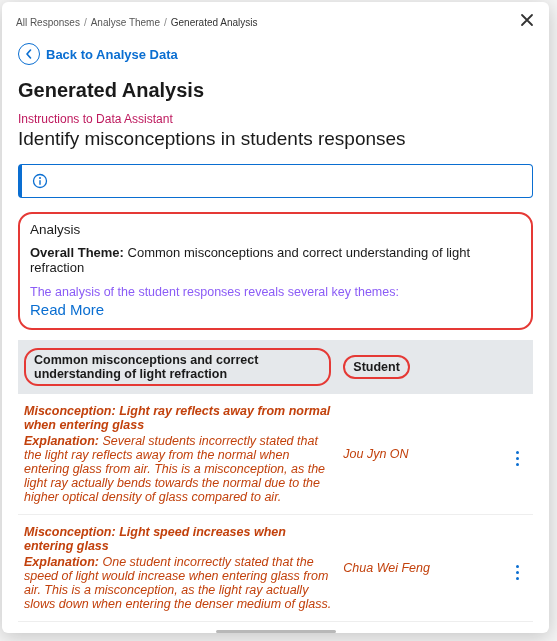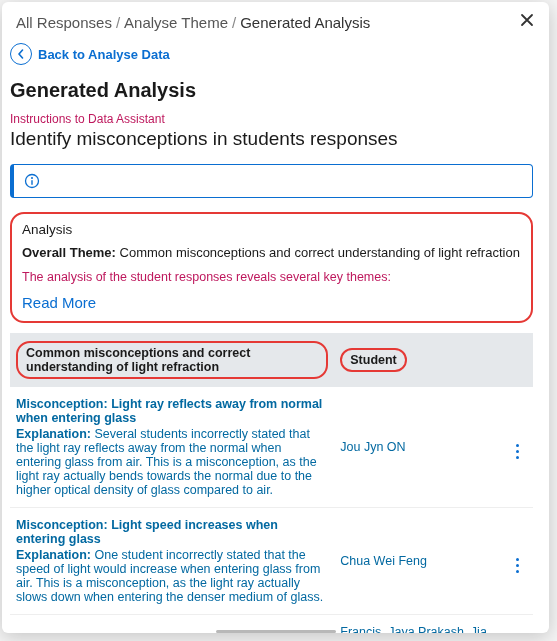--- a/index.html
+++ b/index.html
@@ -1,42 +1,42 @@
 <!DOCTYPE html>
 <html><head>
   <meta charset="utf-8">
   <style>
     * { box-sizing: border-box; margin: 0; padding: 0; }
     html, body { width: 557px; height: 641px; font-family: -apple-system, BlinkMacSystemFont, "Segoe UI", Arial, sans-serif; background: #f5f5f5; font-size: 13px; color: #1a1a1a; }
     .modal { width: 547px; height: 631px; margin: 2px; background: #fff; border-radius: 6px; box-shadow: 0 4px 20px rgba(0,0,0,0.2); display: flex; flex-direction: column; overflow: hidden; position: relative; }
-    .header { display: flex; align-items: center; justify-content: space-between; padding: 10px 14px 8px 14px; font-size: 15px; color: #555; }
+    .header { display: flex; align-items: center; justify-content: space-between; padding: 10px 14px 8px 14px; font-size: 10px; color: #555; }
     .breadcrumb { display: flex; gap: 4px; align-items: center; }
     .breadcrumb span.sep { color: #888; }
     .close { cursor: pointer; color: #333; font-size: 18px; }
-    .content { flex: 1; overflow-y: auto; padding: 0 16px 10px 8px; }
+    .content { flex: 1; overflow-y: auto; padding: 0 16px 10px 16px; }
     .backlink { display: flex; align-items: center; gap: 6px; color: #0a6ed1; font-weight: 600; font-size: 13px; margin: 2px 0 14px 0; cursor: pointer; }
     .backlink .circle { width: 22px; height: 22px; border: 1.5px solid #0a6ed1; border-radius: 50%; display: flex; align-items: center; justify-content: center; }
     h1.page-title { font-size: 20px; font-weight: 700; margin-bottom: 10px; color: #1a1a1a; }
     .instructions-label { font-size: 12px; color: #be185d; margin-bottom: 2px; }
     .instructions-value { font-size: 19px; color: #1a1a1a; margin-bottom: 14px; }
     .callout { border: 1px solid #0a6ed1; border-left: 4px solid #0a6ed1; border-radius: 4px; padding: 8px 10px; display: flex; gap: 8px; align-items: flex-start; margin-bottom: 14px; font-size: 12.5px; color: #333; }
     .callout svg { flex: 0 0 auto; }
     .analysis-box { border: 2px solid #e53935; border-radius: 14px; padding: 8px 10px 10px 10px; margin-bottom: 10px; }
     .analysis-box h3 { font-size: 13.5px; font-weight: 400; margin-bottom: 8px; }
     .overall-line { font-size: 13px; margin-bottom: 10px; }
     .overall-line b { font-weight: 700; }
-    .reveal-text { font-size: 12.5px; color: #be185d; margin-bottom: 10px; }
+    .reveal-text { font-size: 12.5px; color: #8b5cf6; margin-bottom: 2px; }
     .readmore { color: #0a6ed1; font-size: 15px; cursor: pointer; }
     table { width: 100%; border-collapse: collapse; font-size: 12.5px; }
     thead th { background: #e5e8eb; text-align: left; padding: 8px 6px; font-weight: 700; vertical-align: middle; }
     thead th.first { width: 62%; }
     thead th.second { width: 32%; }
     thead th.menu { width: 6%; }
     .th-pill { border: 2px solid #e53935; border-radius: 14px; padding: 3px 8px; display: inline-block; }
-    tbody td { padding: 10px 6px; vertical-align: middle; border-bottom: 1px solid #eee; color: #0369a1; }
+    tbody td { padding: 10px 6px; vertical-align: middle; border-bottom: 1px solid #eee; color: #c2410c; font-style: italic; }
     tbody td.menu-cell { text-align: center; vertical-align: middle; width: 6%; }
     .row-title { font-weight: 700; margin-bottom: 2px; display: block; }
     .exp-label { font-weight: 700; }
     .row-body { font-weight: 400; }
     .kebab { color: #0a6ed1; cursor: pointer; font-size: 18px; line-height: 6px; display: inline-flex; flex-direction: column; gap: 3px; align-items: center; }
     .kebab span { width: 3px; height: 3px; background: #0a6ed1; border-radius: 50%; display: block; }
     .bottom-handle { position: absolute; bottom: 0; left: 50%; transform: translateX(-50%); width: 120px; height: 3px; background: #888; border-radius: 2px; opacity: .6; }
     ::-webkit-scrollbar { width: 8px; }
     ::-webkit-scrollbar-thumb { background: #bbb; border-radius: 4px; }
   </style>

